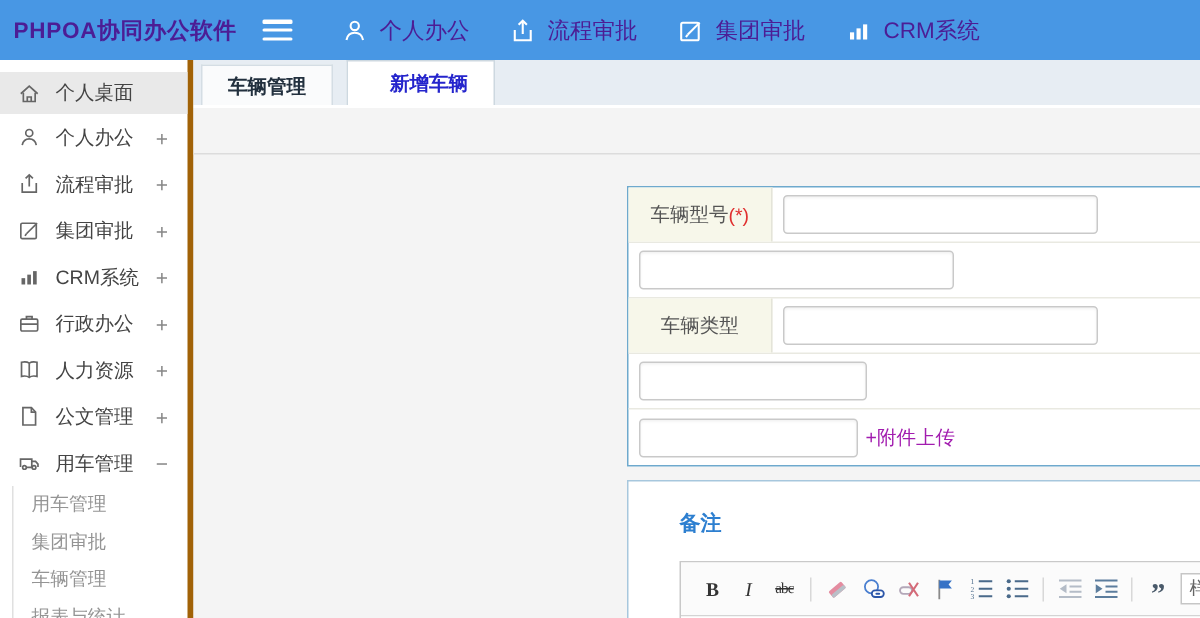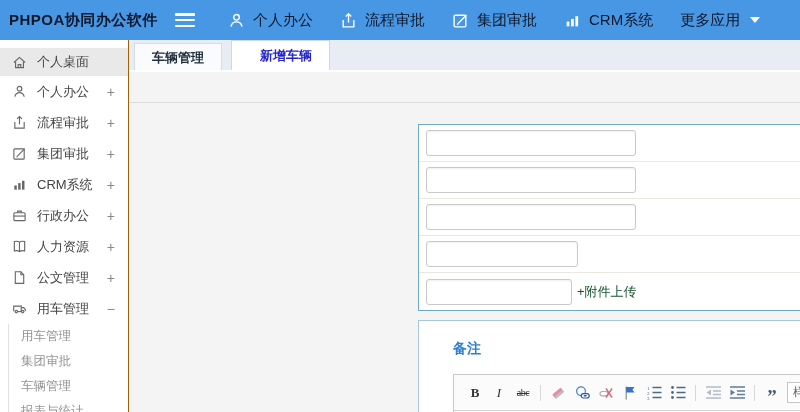--- a/index.html
+++ b/index.html
@@ -1,33 +1,33 @@
 <!DOCTYPE html>
 <html><head>
 <meta charset="utf-8">
 <style>
   * { margin:0; padding:0; box-sizing:border-box; }
   html,body { width:800px; height:412px; overflow:hidden;
     font-family:"Liberation Sans","DejaVu Sans",sans-serif; background:#f4f4f4; }
 
   
-  .topbar { height:40px; background:#4897e4; display:flex; align-items:center; color:#0f172a; }
+  .topbar { height:40px; background:#4897e4; display:flex; align-items:center; color:#4c1d95; }
   .logo { width:175px; padding-left:9px; font-size:15px; font-weight:bold; letter-spacing:.5px; }
   .hamburger { width:20px; height:14px; display:flex; flex-direction:column; justify-content:space-between; cursor:pointer; }
   .hamburger i { display:block; height:2.5px; background:#fff; border-radius:1px; }
   .topnav { display:flex; align-items:center; margin-left:33px; gap:27px; }
   .nav-item { display:flex; align-items:center; gap:8px; font-size:15px; cursor:pointer; white-space:nowrap; }
   .nav-item svg { display:block; }
   .caret { width:0; height:0; border-left:5px solid transparent; border-right:5px solid transparent; border-top:6px solid #fff; margin-left:2px; }
 
   
   .shell { display:flex; height:372px; }
 
   
-  .sidebar { width:129px; background:#fff; border-right:1px solid #a16207; padding-top:8px; flex:none; }
+  .sidebar { width:129px; background:#fff; border-right:4px solid #a16207; padding-top:8px; flex:none; }
   .side-item { height:31px; display:flex; align-items:center; padding:0 13px 0 12px; font-size:13px; color:#444; cursor:pointer; }
   .side-item.active { height:28px; background:#e9e9e9; }
   .side-item .s-icon { width:16px; height:16px; margin-right:9px; color:#666; flex:none; display:flex; align-items:center; }
   .side-item .s-label { white-space:nowrap; }
   .side-item .s-toggle { margin-left:auto; color:#888; font-size:14px; font-weight:300; }
   .submenu { margin-left:8px; border-left:1px solid #e0e0e0; }
   .sub-item { height:25px; display:flex; align-items:center; padding-left:12px; font-size:12.5px; color:#949494; cursor:pointer; white-space:nowrap; }
 
   
   .main { flex:1; background:#f4f4f4; overflow:hidden; position:relative; }
@@ -39,21 +39,21 @@
 
   
   .form-box { width:620px; background:#fff; border:1px solid #6ea9cd; }
   .form-row { display:flex; height:37px; border-bottom:1px solid #e9e9e1; align-items:center; }
   .form-row:last-child { border-bottom:none; }
   .f-label { width:96px; align-self:stretch; background:#f7f7ea; border-right:1px solid #e4e4d9; display:flex; align-items:center; justify-content:center; font-size:13px; color:#555; flex:none; }
   .f-label .req { color:#e03030; }
   .f-field { display:flex; align-items:center; padding-left:7px; }
   .f-input { height:26px; border:1px solid #c9c9c9; border-radius:3px; background:#fff; box-shadow:inset 0 1px 2px rgba(0,0,0,.06); outline:none; padding:0 6px; font-size:13px; }
   .w210 { width:210px; } .w152 { width:152px; } .w146 { width:146px; }
-  .attach-link { margin-left:5px; color:#14532d; font-size:13px; text-decoration:none; cursor:pointer; white-space:nowrap; }
+  .attach-link { margin-left:5px; color:#a21caf; font-size:13px; text-decoration:none; cursor:pointer; white-space:nowrap; }
 
   
   .remarks-box { width:620px; margin-top:9px; background:#fff; border:1px solid #a7c7dd; padding:19px 0 0 34px; height:120px; }
   .remarks-title { color:#2d7fd0; font-size:14px; font-weight:bold; }
   .editor { width:560px; margin-top:16px; border:1px solid #c9c9c9; background:#fff; }
   .ed-toolbar { display:flex; align-items:center; gap:6px; padding:7px 8px 7px 12px; background:#fbfbfb; border-bottom:1px solid #d4d4d4; }
   .ed-btn { display:flex; align-items:center; justify-content:center; min-width:18px; height:18px; cursor:pointer; color:#333; flex:none;font-family:Liberation Serif, serif; }
   .ed-bold { font-weight:bold; font-size:13px; font-family:"Liberation Serif",serif; }
   .ed-italic { font-style:italic; font-size:13px; font-family:"Liberation Serif",serif; }
   .ed-strike { font-size:10px; text-decoration:line-through; letter-spacing:-.5px; }
@@ -105,24 +105,20 @@
     <div class="nav-item">
       <span>
           <svg width="17" height="17" viewBox="0 0 16 16" fill="#fff">
             <rect x="2.5" y="9" width="2.6" height="4.5"></rect>
             <rect x="6.6" y="6.5" width="2.6" height="7"></rect>
             <rect x="10.7" y="4" width="2.6" height="9.5"></rect>
           </svg>
         </span>
       <span>CRM系统</span>
     </div>
-    <div class="nav-item">
-      <span>更多应用</span>
-      <span class="caret"></span>
-    </div>
   </div>
 </div>
 
 <div class="shell">
 
   <div class="sidebar">
 
     <div class="side-item active">
       <span class="s-icon">
           <svg width="15" height="15" viewBox="0 0 16 16" fill="none" stroke="currentColor" stroke-width="1.2">
@@ -249,30 +245,37 @@
     <div class="tabstrip">
       <div class="tab">车辆管理</div>
       <div class="tab active">新增车辆</div>
     </div>
     <div class="toolbar-strip"></div>
 
     <div class="content">
 
       <div class="form-box">
         <div class="form-row">
+          <div class="f-label">
+              <span>车辆型号</span>
+              <span class="req">(*)</span>
+            </div>
           <div class="f-field">
               <input class="f-input w210" value="" style="">
             </div>
         </div>
         <div class="form-row">
           <div class="f-field">
               <input class="f-input w210" value="" style="">
             </div>
         </div>
         <div class="form-row">
+          <div class="f-label">
+              <span>车辆类型</span>
+            </div>
           <div class="f-field">
               <input class="f-input w210" value="" style="">
             </div>
         </div>
         <div class="form-row">
           <div class="f-field">
               <input class="f-input w152" value="" style="">
             </div>
         </div>
         <div class="form-row">

